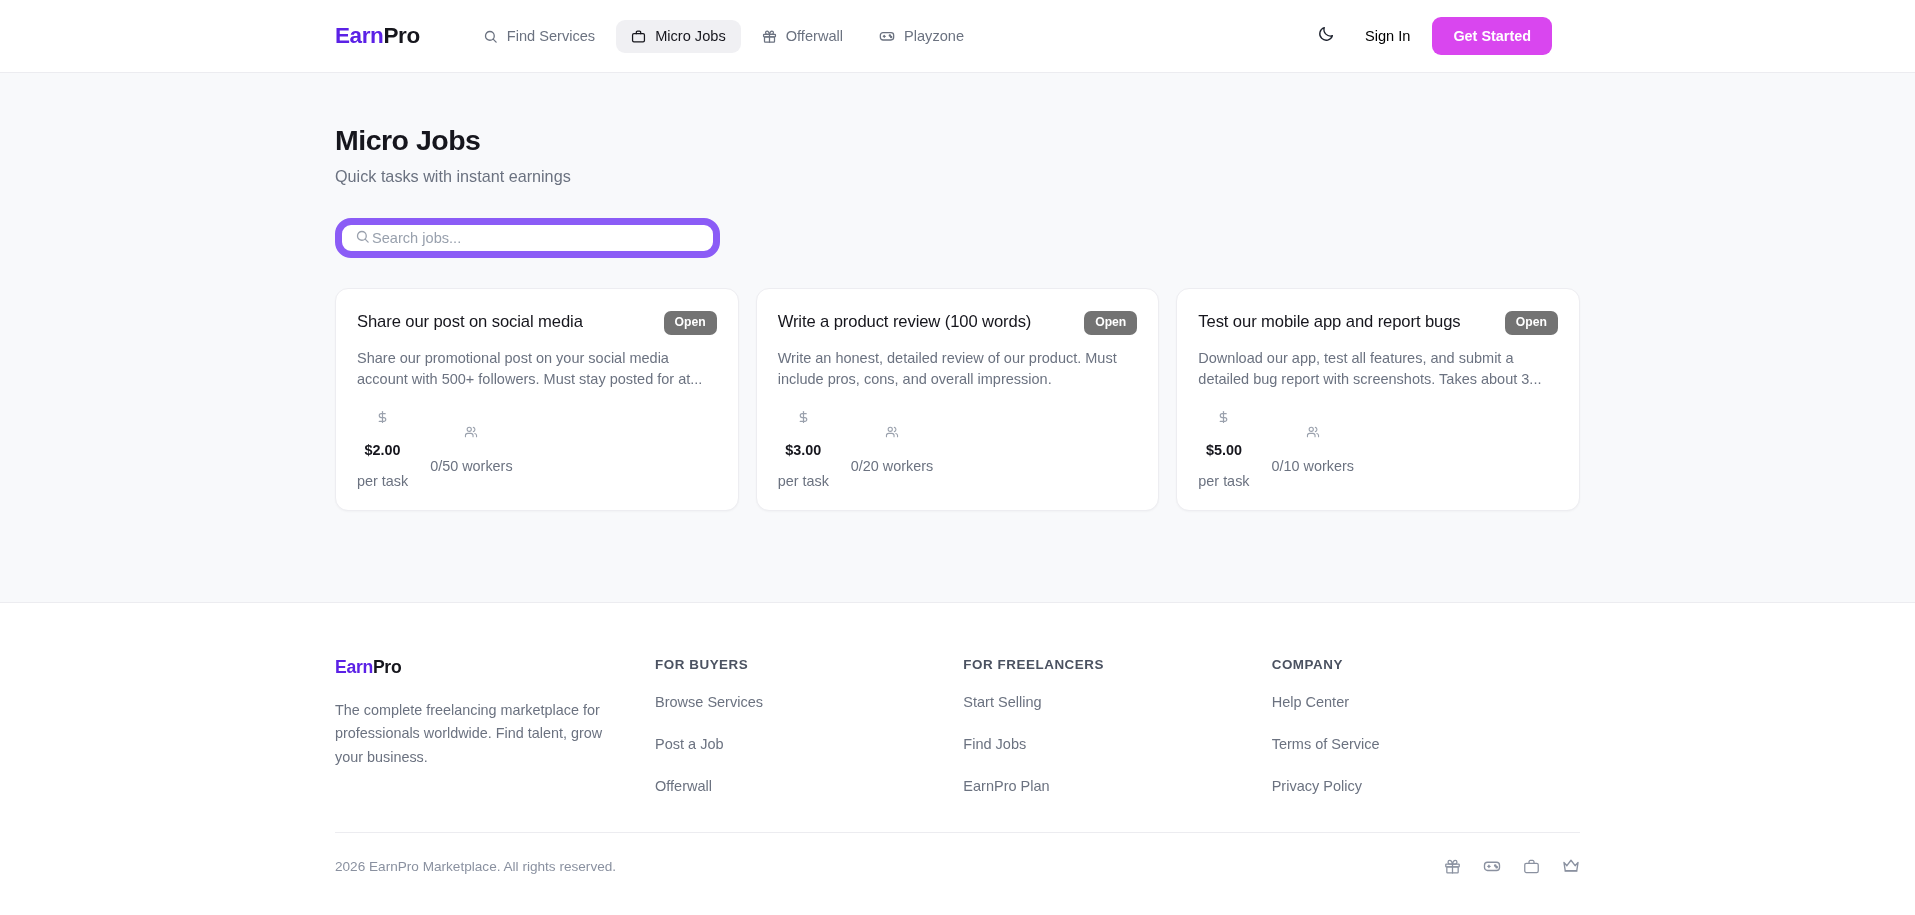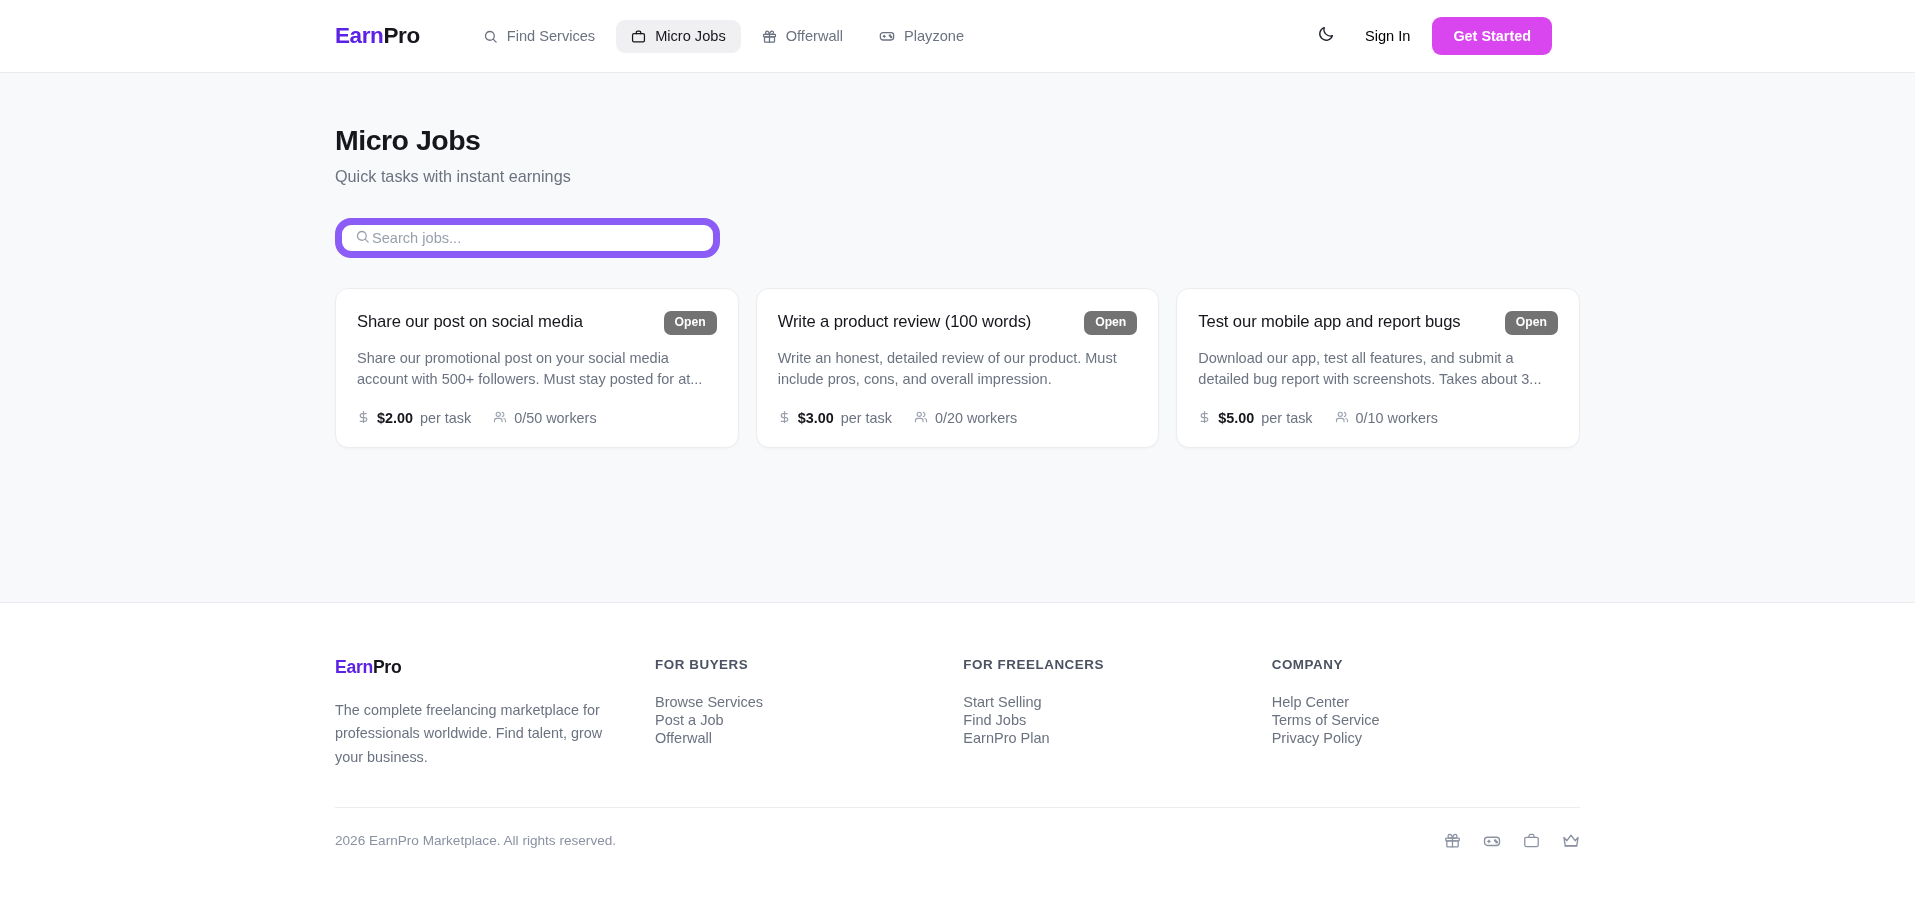--- a/index.html
+++ b/index.html
@@ -219,24 +219,25 @@
   .card-meta {
     margin-top: 20px;
     display: flex;
     align-items: center;
     gap: 22px;
   }
 
   .meta-item {
     display: flex;
     align-items: center;
-    gap: 7px;
+    gap: 17px;
     font-size: 14.4px;
     color: #6b7280;
     line-height: 1;
+    flex-direction: column;
   }
   .meta-item svg { color: #9aa1ad; flex: 0 0 auto; }
   .meta-strong { color: #16161d; font-weight: bold; }
 
   
   .footer {
     flex: 1;
     background: #ffffff;
     border-top: 1px solid #ececf0;
     padding: 54px 335px 0 335px;
@@ -266,21 +267,21 @@
   }
 
   .f-heading {
     font-size: 13.4px;
     font-weight: bold;
     color: #4b5261;
     letter-spacing: 0.55px;
     text-transform: uppercase;
   }
 
-  .f-links { margin-top: 22px; display: flex; flex-direction: column; gap: 2px; }
+  .f-links { margin-top: 22px; display: flex; flex-direction: column; gap: 26px; }
   .f-link {
     font-size: 14.5px;
     color: #6b7280;
     cursor: pointer;
     width: fit-content;
   }
 
   .footer-bottom {
     margin-top: 38px;
     border-top: 1px solid #ececf0;

